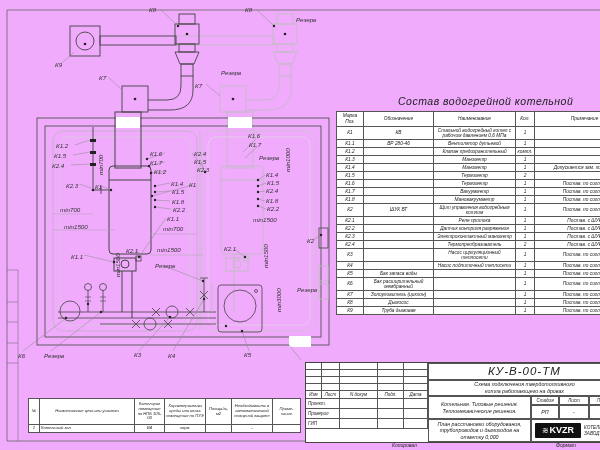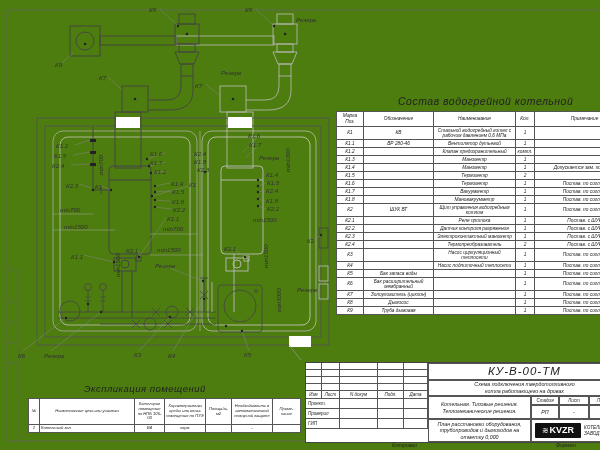--- a/index.html
+++ b/index.html
@@ -1,16 +1,16 @@
 <!DOCTYPE html>
 <html><head>
 <meta charset="utf-8">
 <style>
   html,body{margin:0;padding:0;background:#fff;}
-  .sheet{position:relative;width:600px;height:450px;background:#4d7c0f;overflow:hidden;
+  .sheet{position:relative;width:600px;height:450px;background:#f0abfc;overflow:hidden;
          font-family:"Liberation Sans","DejaVu Sans",sans-serif;font-style:italic;color:#222;}
   svg{position:absolute;left:0;top:0;}
   svg text{font-family:"Liberation Sans","DejaVu Sans",sans-serif;font-style:italic;
            font-size:6.2px;fill:#333;}
   .abs{position:absolute;}
   .ttl{font-size:10.5px;letter-spacing:.5px;white-space:nowrap;}
   .grid{position:absolute;display:grid;border-top:.6px solid #555;border-left:.6px solid #555;background:#fff;}
   .c{border-right:.6px solid #555;border-bottom:.6px solid #555;display:flex;align-items:center;
      justify-content:center;text-align:center;min-height:8px;padding:.5px 1px;line-height:1.15;box-sizing:border-box;}
   #sostav-grid{left:336px;top:111px;width:310px;grid-template-columns:27px 70px 82px 19px 100px;font-size:4.8px;}
@@ -375,21 +375,20 @@
       <div class="c"></div>
       <div class="c">1</div>
       <div class="c">Постав. по соглас.</div>
       <div class="c">К9</div>
       <div class="c">Труба дымовая</div>
       <div class="c"></div>
       <div class="c">1</div>
       <div class="c">Постав. по соглас.</div>
     </div>
 
-  <div class="abs ttl" style="left:84px;top:383px;font-size:9.5px;">Экспликация помещений</div>
   <div class="grid" id="expl-grid">
       <div class="c h">№</div>
       <div class="c h">Наименование цеха или участка</div>
       <div class="c h">Категория помещения по НПБ 105-03</div>
       <div class="c h">Характеристика среды или класс помещения по ПУЭ</div>
       <div class="c h">Площадь, м2</div>
       <div class="c h">Необходимость в автоматической пожарной защите</div>
       <div class="c h">Приме- чание</div>
       <div class="c d">1</div>
       <div class="c d nm">Котельный зал</div>

